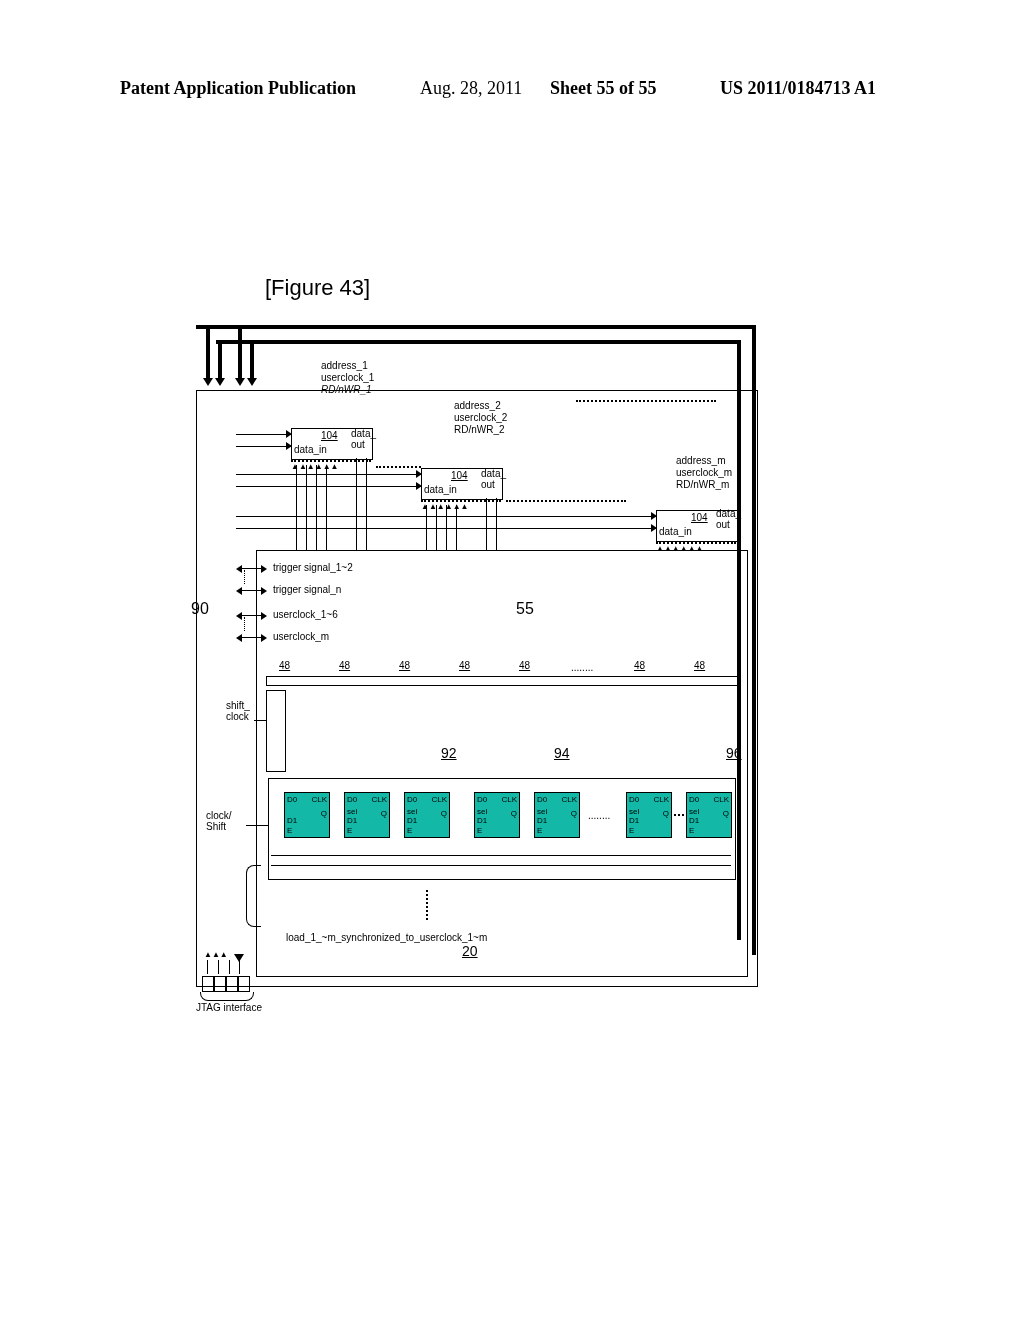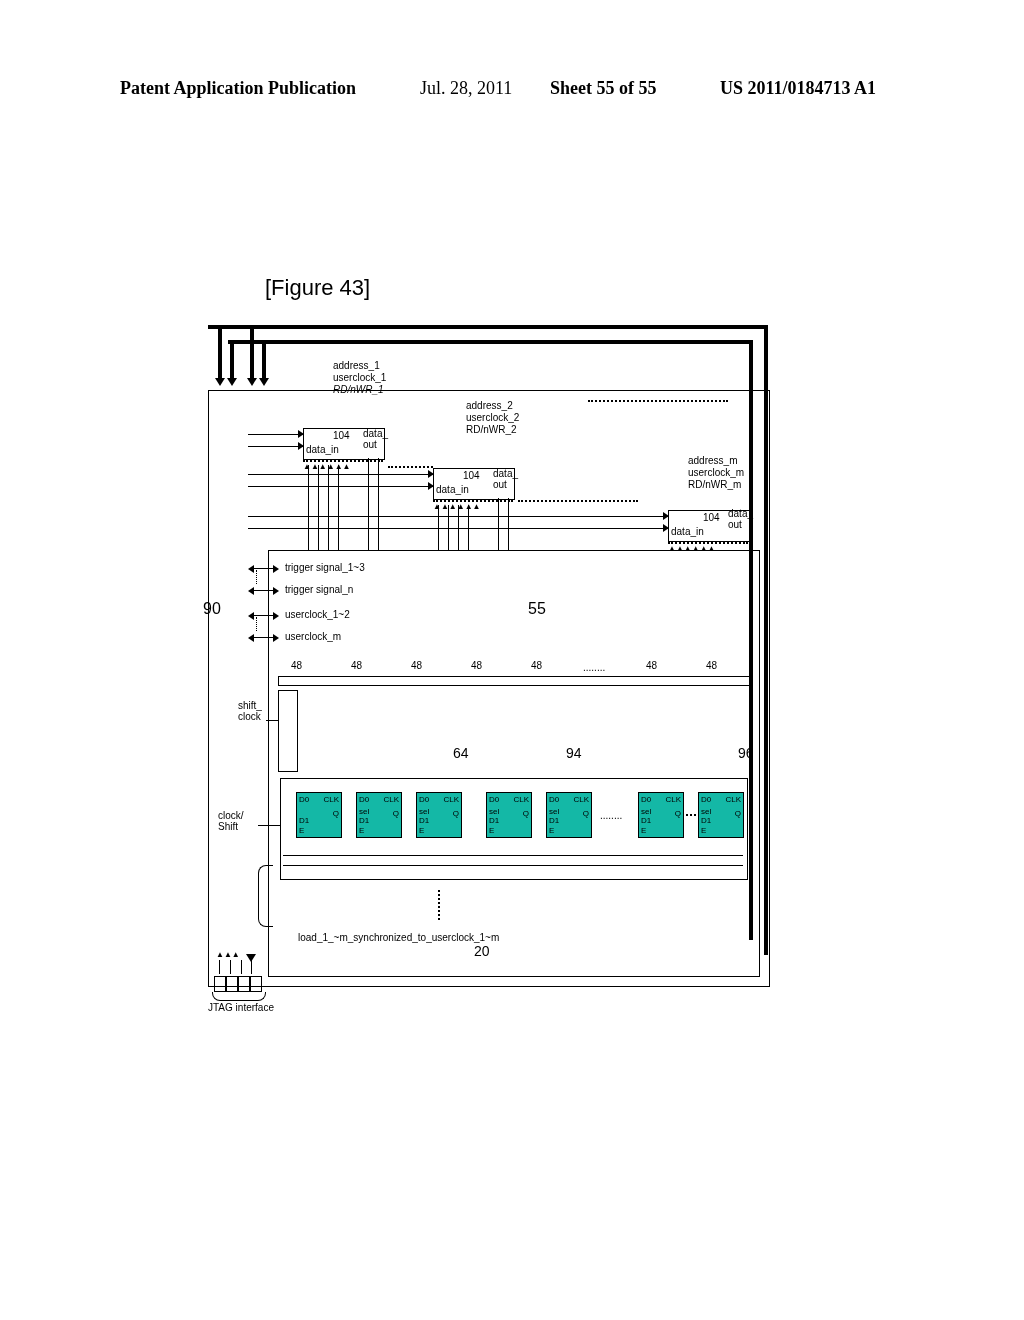--- a/index.html
+++ b/index.html
@@ -29,21 +29,21 @@
   .hdr .right{ position: absolute; left: 720px; font-weight: bold;}
   .figlabel {
     position: absolute;
     left: 265px;
     top: 275px;
     font-family: Arial, sans-serif;
     font-size: 22px;
   }
   .diagram {
     position: absolute;
-    left: 208px;
+    left: 196px;
     top: 300px;
     width: 580px;
     height: 700px;
   }
   .box { position: absolute; border: 1px solid #000; }
   .lbl {
     position: absolute;
     font-family: Arial, sans-serif;
     font-size: 12px;
     white-space: nowrap;
@@ -70,38 +70,38 @@
     position: absolute; width: 0; height: 0;
     border-top: 4px solid transparent;
     border-bottom: 4px solid transparent;
     border-right: 6px solid #000;
   }
   .dots-h {
     position:absolute;
     border-top: 2px dotted #000;
     height: 0;
   }
-  .u { }
+  .u { text-decoration: underline; }
   .ffbox {
     position:absolute;
     border:1px solid #000;
     width:44px;
     height:44px;
     background:#14b8a6;
     font-family:Arial,sans-serif;
   }
 </style>
 </head>
 <body>
 
 <div class="page">
 
   <div class="hdr">
     <span class="left">Patent Application Publication</span>
-    <span class="mid">Jul. 28, 2011</span>
+    <span class="mid">Aug. 28, 2011</span>
     <span class="sheet">Sheet 55 of 55</span>
     <span class="right">US 2011/0184713 A1</span>
   </div>
 
   <div class="figlabel">[Figure 43]</div>
 
   <div class="diagram">
 
     <div class="hline-thick" style="left:0px; top:25px; width:560px;"></div>
     <div class="vline-thick" style="left:556px; top:25px; height:630px;"></div>
@@ -167,32 +167,32 @@
     <div class="dots-h" style="left:180px; top:166px; width:45px;"></div>
     <div class="dots-h" style="left:310px; top:200px; width:120px;"></div>
 
     <div class="lbl" style="left:-5px; top:300px; font-size:16px;">90</div>
 
     <div class="lbl" style="left:320px; top:300px; font-size:16px;">55</div>
 
     <div class="arrowhead-left" style="left:40px; top:265px;"></div>
     <div class="hline" style="left:46px; top:268px; width:20px;"></div>
     <div class="arrowhead-right" style="left:65px; top:265px;"></div>
-    <div class="lbl sml" style="left:77px; top:262px;">trigger signal_1~3</div>
+    <div class="lbl sml" style="left:77px; top:262px;">trigger signal_1~2</div>
     <div class="vline" style="left:48px; top:270px; height:14px; border-left:1px dotted #000; background:none;"></div>
 
     <div class="arrowhead-left" style="left:40px; top:287px;"></div>
     <div class="hline" style="left:46px; top:290px; width:20px;"></div>
     <div class="arrowhead-right" style="left:65px; top:287px;"></div>
     <div class="lbl sml" style="left:77px; top:284px;">trigger signal_n</div>
 
     <div class="arrowhead-left" style="left:40px; top:312px;"></div>
     <div class="hline" style="left:46px; top:315px; width:20px;"></div>
     <div class="arrowhead-right" style="left:65px; top:312px;"></div>
-    <div class="lbl sml" style="left:77px; top:309px;">userclock_1~2</div>
+    <div class="lbl sml" style="left:77px; top:309px;">userclock_1~6</div>
     <div class="vline" style="left:48px; top:317px; height:14px; border-left:1px dotted #000; background:none;"></div>
 
     <div class="arrowhead-left" style="left:40px; top:334px;"></div>
     <div class="hline" style="left:46px; top:337px; width:20px;"></div>
     <div class="arrowhead-right" style="left:65px; top:334px;"></div>
     <div class="lbl sml" style="left:77px; top:331px;">userclock_m</div>
 
     <div class="lbl sml u" style="left:83px;  top:360px;">48</div>
     <div class="lbl sml u" style="left:143px; top:360px;">48</div>
     <div class="lbl sml u" style="left:203px; top:360px;">48</div>
@@ -202,21 +202,21 @@
     <div class="lbl sml u" style="left:438px; top:360px;">48</div>
     <div class="lbl sml u" style="left:498px; top:360px;">48</div>
 
     <div class="box" style="left:70px; top:376px; width:470px; height:8px;"></div>
     <div class="box" style="left:70px; top:390px; width:18px; height:80px;"></div>
 
     <div class="lbl sml" style="left:30px; top:400px; white-space:pre;">shift_
 clock</div>
     <div class="hline" style="left:58px; top:420px; width:12px;"></div>
 
-    <div class="lbl u" style="left:245px; top:445px; font-size:14px;">64</div>
+    <div class="lbl u" style="left:245px; top:445px; font-size:14px;">92</div>
     <div class="lbl u" style="left:358px; top:445px; font-size:14px;">94</div>
     <div class="lbl u" style="left:530px; top:445px; font-size:14px;">96</div>
 
     <div class="box" style="left:72px; top:478px; width:466px; height:100px;"></div>
 
     <div class="ffbox" style="left:88px;  top:492px;">
       <span class="tiny" style="position:absolute; left:2px; top:2px;">D0</span>
       <span class="tiny" style="position:absolute; right:2px; top:2px;">CLK</span>
       <span class="tiny" style="position:absolute; left:2px; bottom:12px;">D1</span>
       <span class="tiny" style="position:absolute; left:2px; bottom:2px;">E</span>

